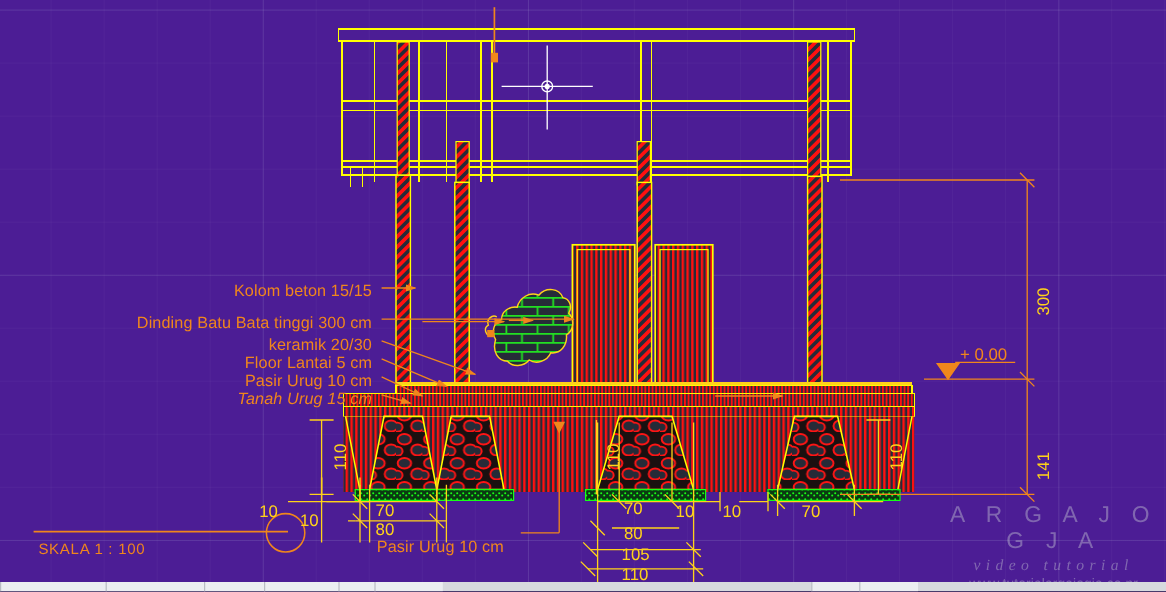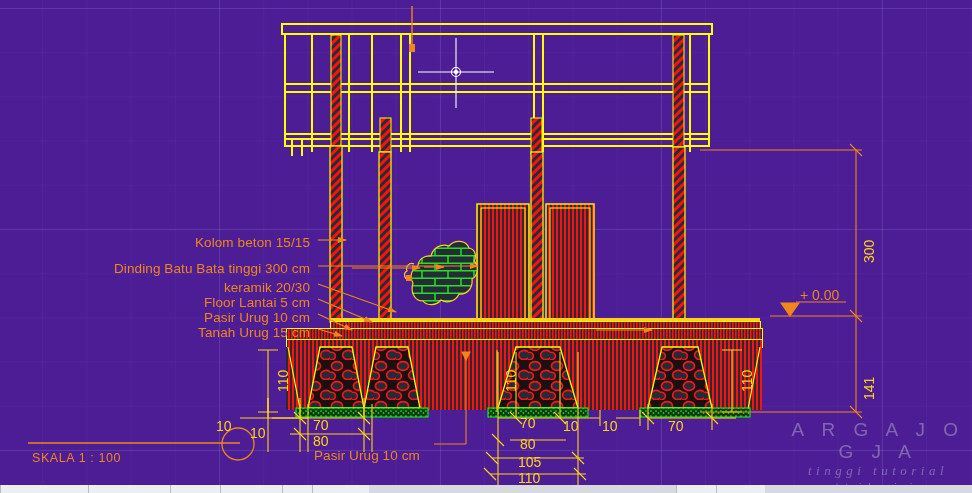--- a/index.html
+++ b/index.html
@@ -308,21 +308,21 @@
 
     <path d="M412 6 V48" stroke="#f0861c" stroke-width="1.4" fill="none"></path>
     <rect x="409" y="44" width="6" height="8" fill="#f0861c"></rect>
   </svg>
 
   <div class="lbl r" style="right:662px;top:236px;">Kolom beton 15/15</div>
   <div class="lbl r" style="right:662px;top:262px;margin-left:48px;">Dinding Batu Bata tinggi 300 cm</div>
   <div class="lbl r" style="right:662px;top:281px;">keramik 20/30</div>
   <div class="lbl r" style="right:662px;top:296px;">Floor Lantai 5 cm</div>
   <div class="lbl r" style="right:662px;top:311px;">Pasir Urug 10 cm</div>
-  <div class="lbl r" style="right:662px;top:326px;">Tanah Urug 15 cm</div>
+  <div class="lbl r" style="right:662px;top:326px;font-style:italic;">Tanah Urug 15 cm</div>
   <div class="lbl" style="left:314px;top:449px;">Pasir Urug 10 cm</div>
 
   <div class="odim" style="left:800px;top:288px;font-size:14px;">+ 0.00</div>
 
   <div class="dim" style="left:216px;top:419px;">10</div>
   <div class="dim" style="left:250px;top:426px;">10</div>
   <div class="dim" style="left:313px;top:418px;">70</div>
   <div class="dim" style="left:313px;top:434px;">80</div>
   <div class="dim" style="left:520px;top:416px;">70</div>
   <div class="dim" style="left:520px;top:437px;">80</div>
@@ -335,21 +335,21 @@
   <div class="dim vert" style="left:862px;top:263px;">300</div>
   <div class="dim vert" style="left:862px;top:400px;">141</div>
   <div class="dim vert" style="left:276px;top:392px;">110</div>
   <div class="dim vert" style="left:504px;top:392px;">110</div>
   <div class="dim vert" style="left:740px;top:392px;">110</div>
 
   <div class="subtitle" style="left:32px;top:451px;">SKALA 1 : 100</div>
 
   <div id="watermark">
     <div id="wm1">A R G A J O G J A</div>
-    <div id="wm2">tinggi tutorial</div>
+    <div id="wm2">video tutorial</div>
     <div id="wm3">www.tutorialargajogja.co.nr</div>
   </div>
 
   <div id="bottom-strip">
     <div class="seg" style="left:0px;width:88px;"></div>
     <div class="seg" style="left:88px;width:82px;"></div>
     <div class="seg" style="left:170px;width:50px;"></div>
     <div class="seg" style="left:220px;width:62px;"></div>
     <div class="seg" style="left:282px;width:30px;"></div>
     <div class="seg" style="left:312px;width:56px;"></div>

